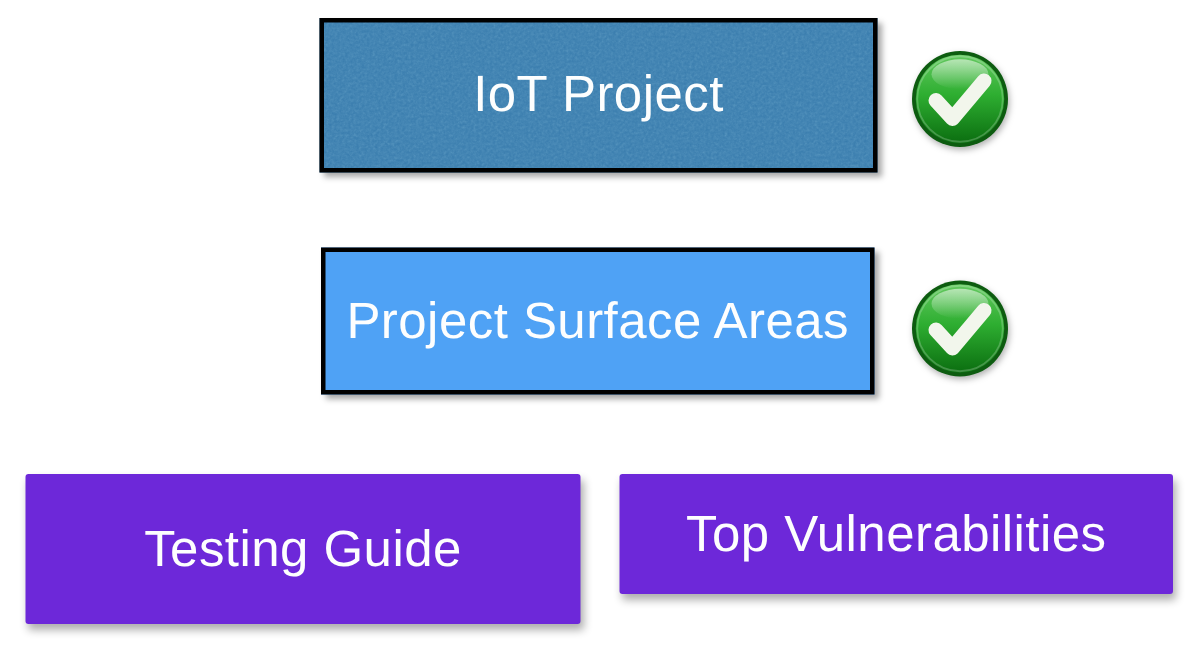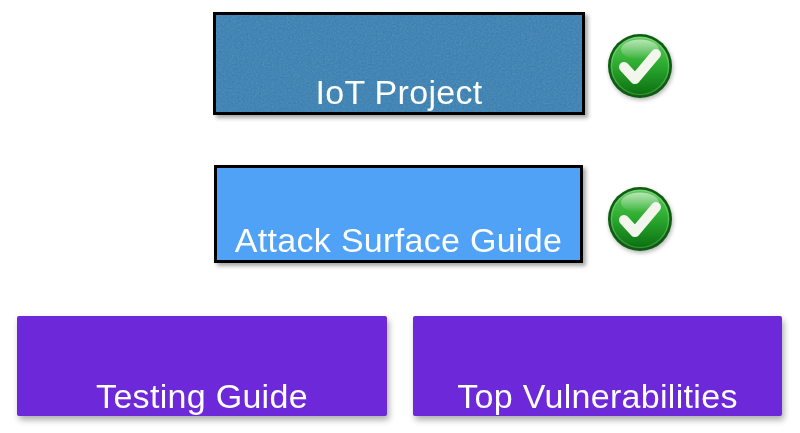--- a/index.html
+++ b/index.html
@@ -8,21 +8,21 @@
     width: 800px;
     height: 433px;
     background: #ffffff;
     overflow: hidden;
     font-family: "Liberation Sans", "DejaVu Sans", sans-serif;
   }
   .node {
     position: absolute;
     box-sizing: border-box;
     display: flex;
-    align-items: flex-end;
+    align-items: center;
     justify-content: center;
     color: #fdfefe;
     font-size: 34px;
     font-weight: 300;
     letter-spacing: 0.3px;
     white-space: nowrap;
   }
   .node .label { position: relative; z-index: 1; }
   .node-iot {
     left: 213px; top: 12px; width: 372px; height: 103px;
@@ -35,21 +35,21 @@
     background: #4fa2f5;
     border: 3px solid #000000;
     box-shadow: 3px 3px 4px rgba(0,0,0,0.35);
   }
   .node-plain {
     background: #6d28d9;
     border-radius: 2px;
     box-shadow: 2px 4px 6px rgba(0,0,0,0.32);
   }
   .node-testing { left: 17px;  top: 316px; width: 370px; height: 100px; }
-  .node-top     { left: 413px; top: 316px; width: 369px; height: 100px; }
+  .node-top     { left: 413px; top: 316px; width: 369px; height: 80px; }
   .texture {
     position: absolute;
     left: 0; top: 0;
     width: 100%; height: 100%;
     mix-blend-mode: soft-light;
     opacity: 0.65;
     pointer-events: none;
   }
   .check {
     position: absolute;
@@ -88,21 +88,21 @@
       </linearGradient>
     </defs>
     <circle cx="33" cy="33" r="32" fill="#0d5c10"></circle>
     <circle cx="33" cy="33" r="29.5" fill="url(#cbody1)"></circle>
     <circle cx="33" cy="33" r="28.5" fill="none" stroke="#ffffff" stroke-opacity="0.22" stroke-width="1.2"></circle>
     <ellipse cx="33" cy="16.5" rx="19" ry="10" fill="url(#cshine1)"></ellipse>
     <path d="M17 34 L28 46 L49 21" fill="none" stroke="#f2f6ec" stroke-width="10" stroke-linecap="round" stroke-linejoin="round"></path>
   </svg>
 
   <div class="node node-attack">
-    <span class="label">Attack Surface Guide</span>
+    <span class="label">Project Surface Areas</span>
   </div>
 
   <svg class="check check-2" viewBox="0 0 66 66">
     <defs>
       <linearGradient id="cbody2" x1="0" y1="0" x2="0" y2="1">
         <stop offset="0" stop-color="#63c95f"></stop>
         <stop offset="0.45" stop-color="#2eae31"></stop>
         <stop offset="1" stop-color="#0b6e10"></stop>
       </linearGradient>
       <linearGradient id="cshine2" x1="0" y1="0" x2="0" y2="1">

